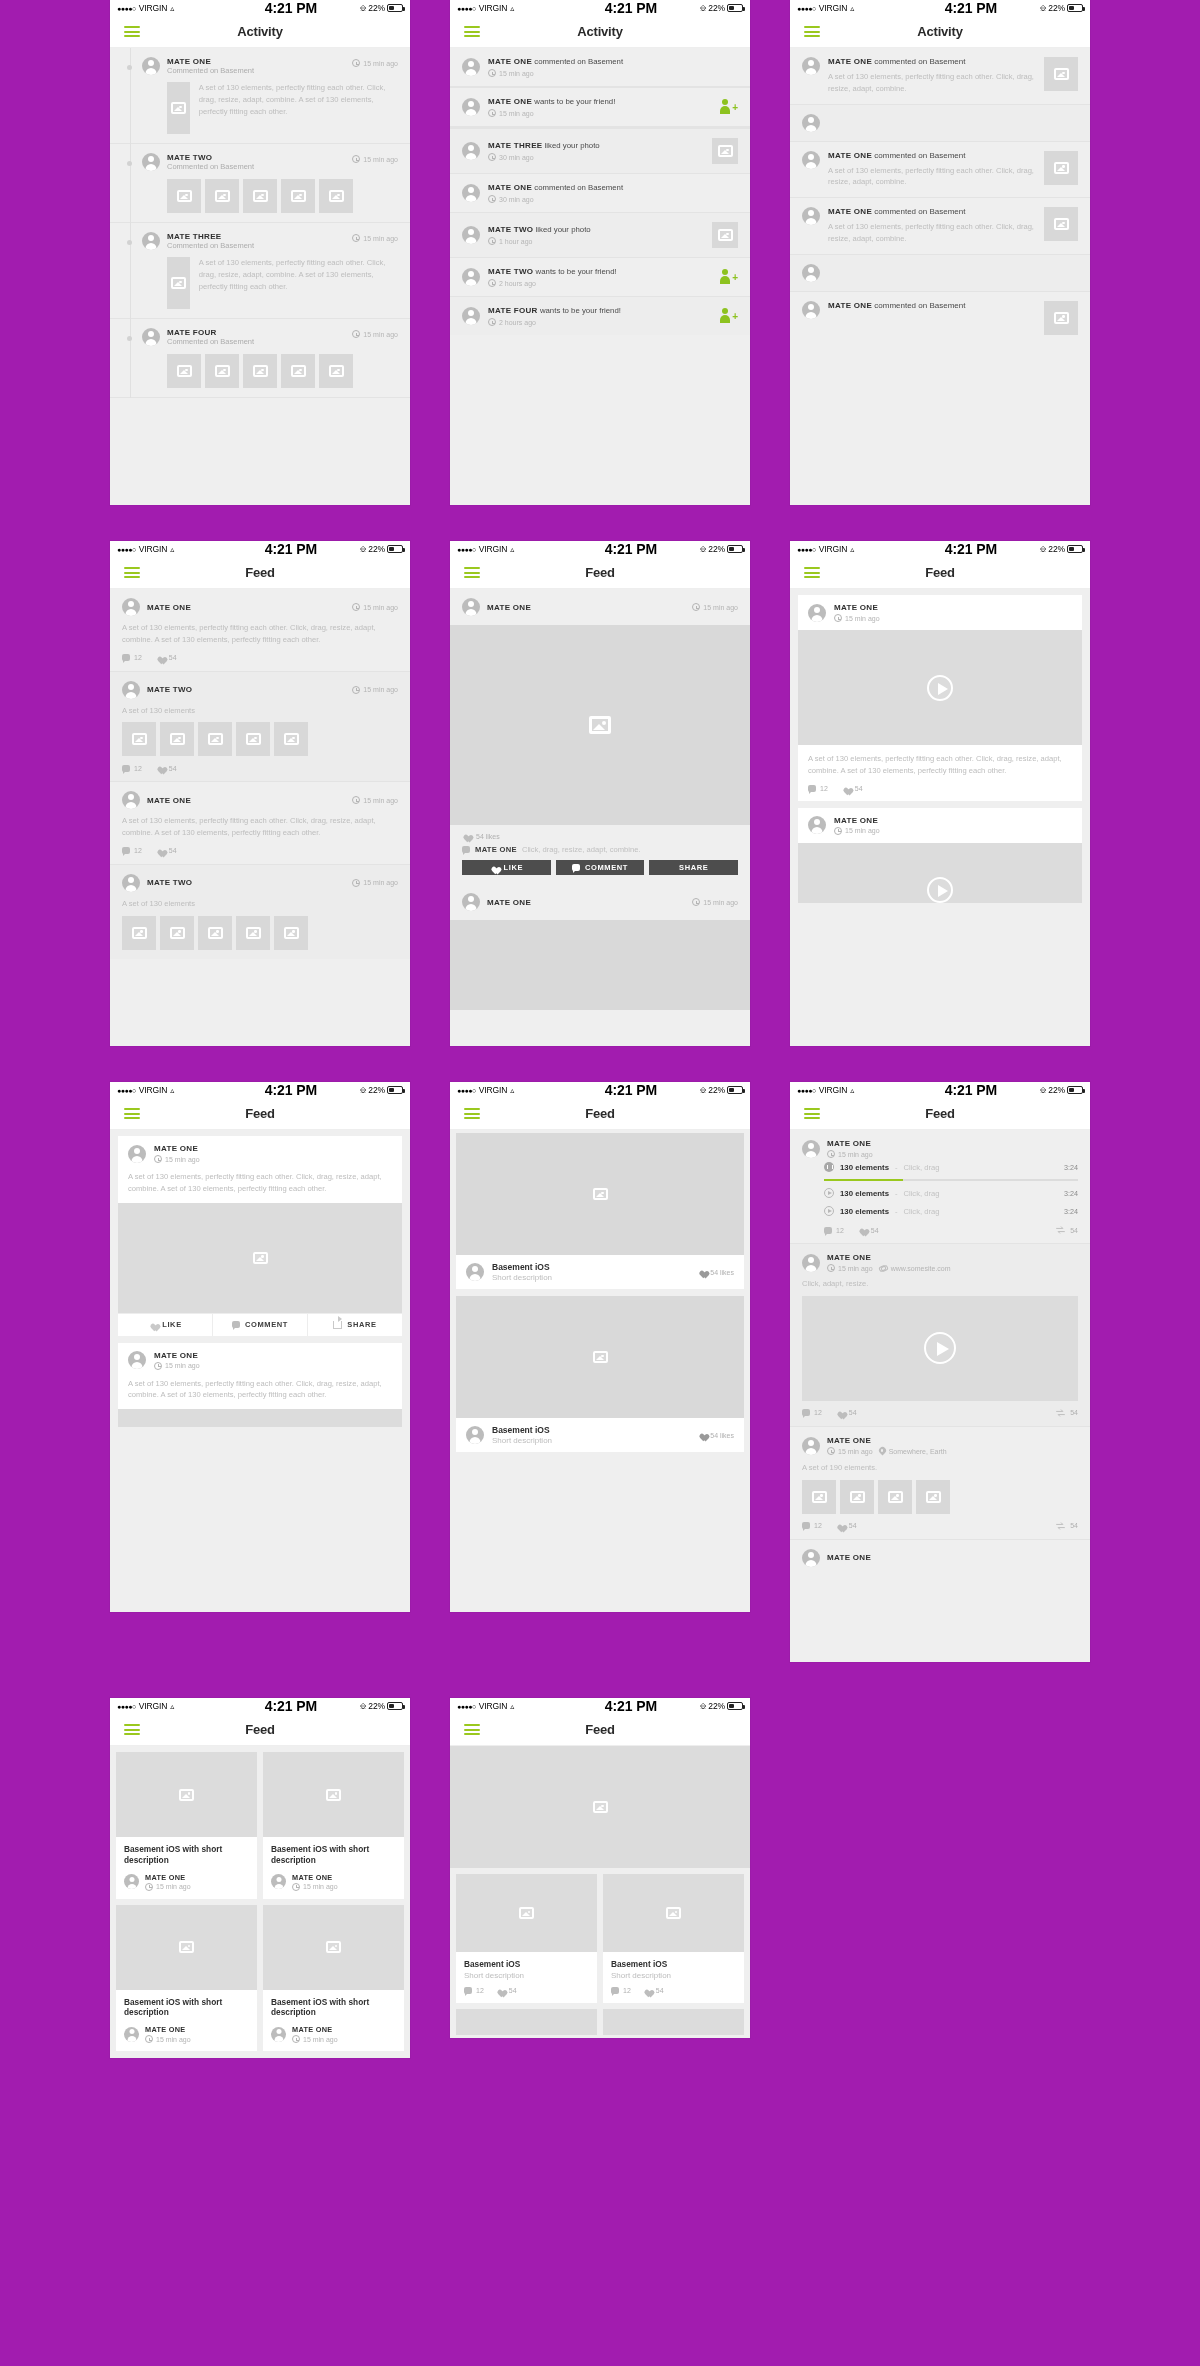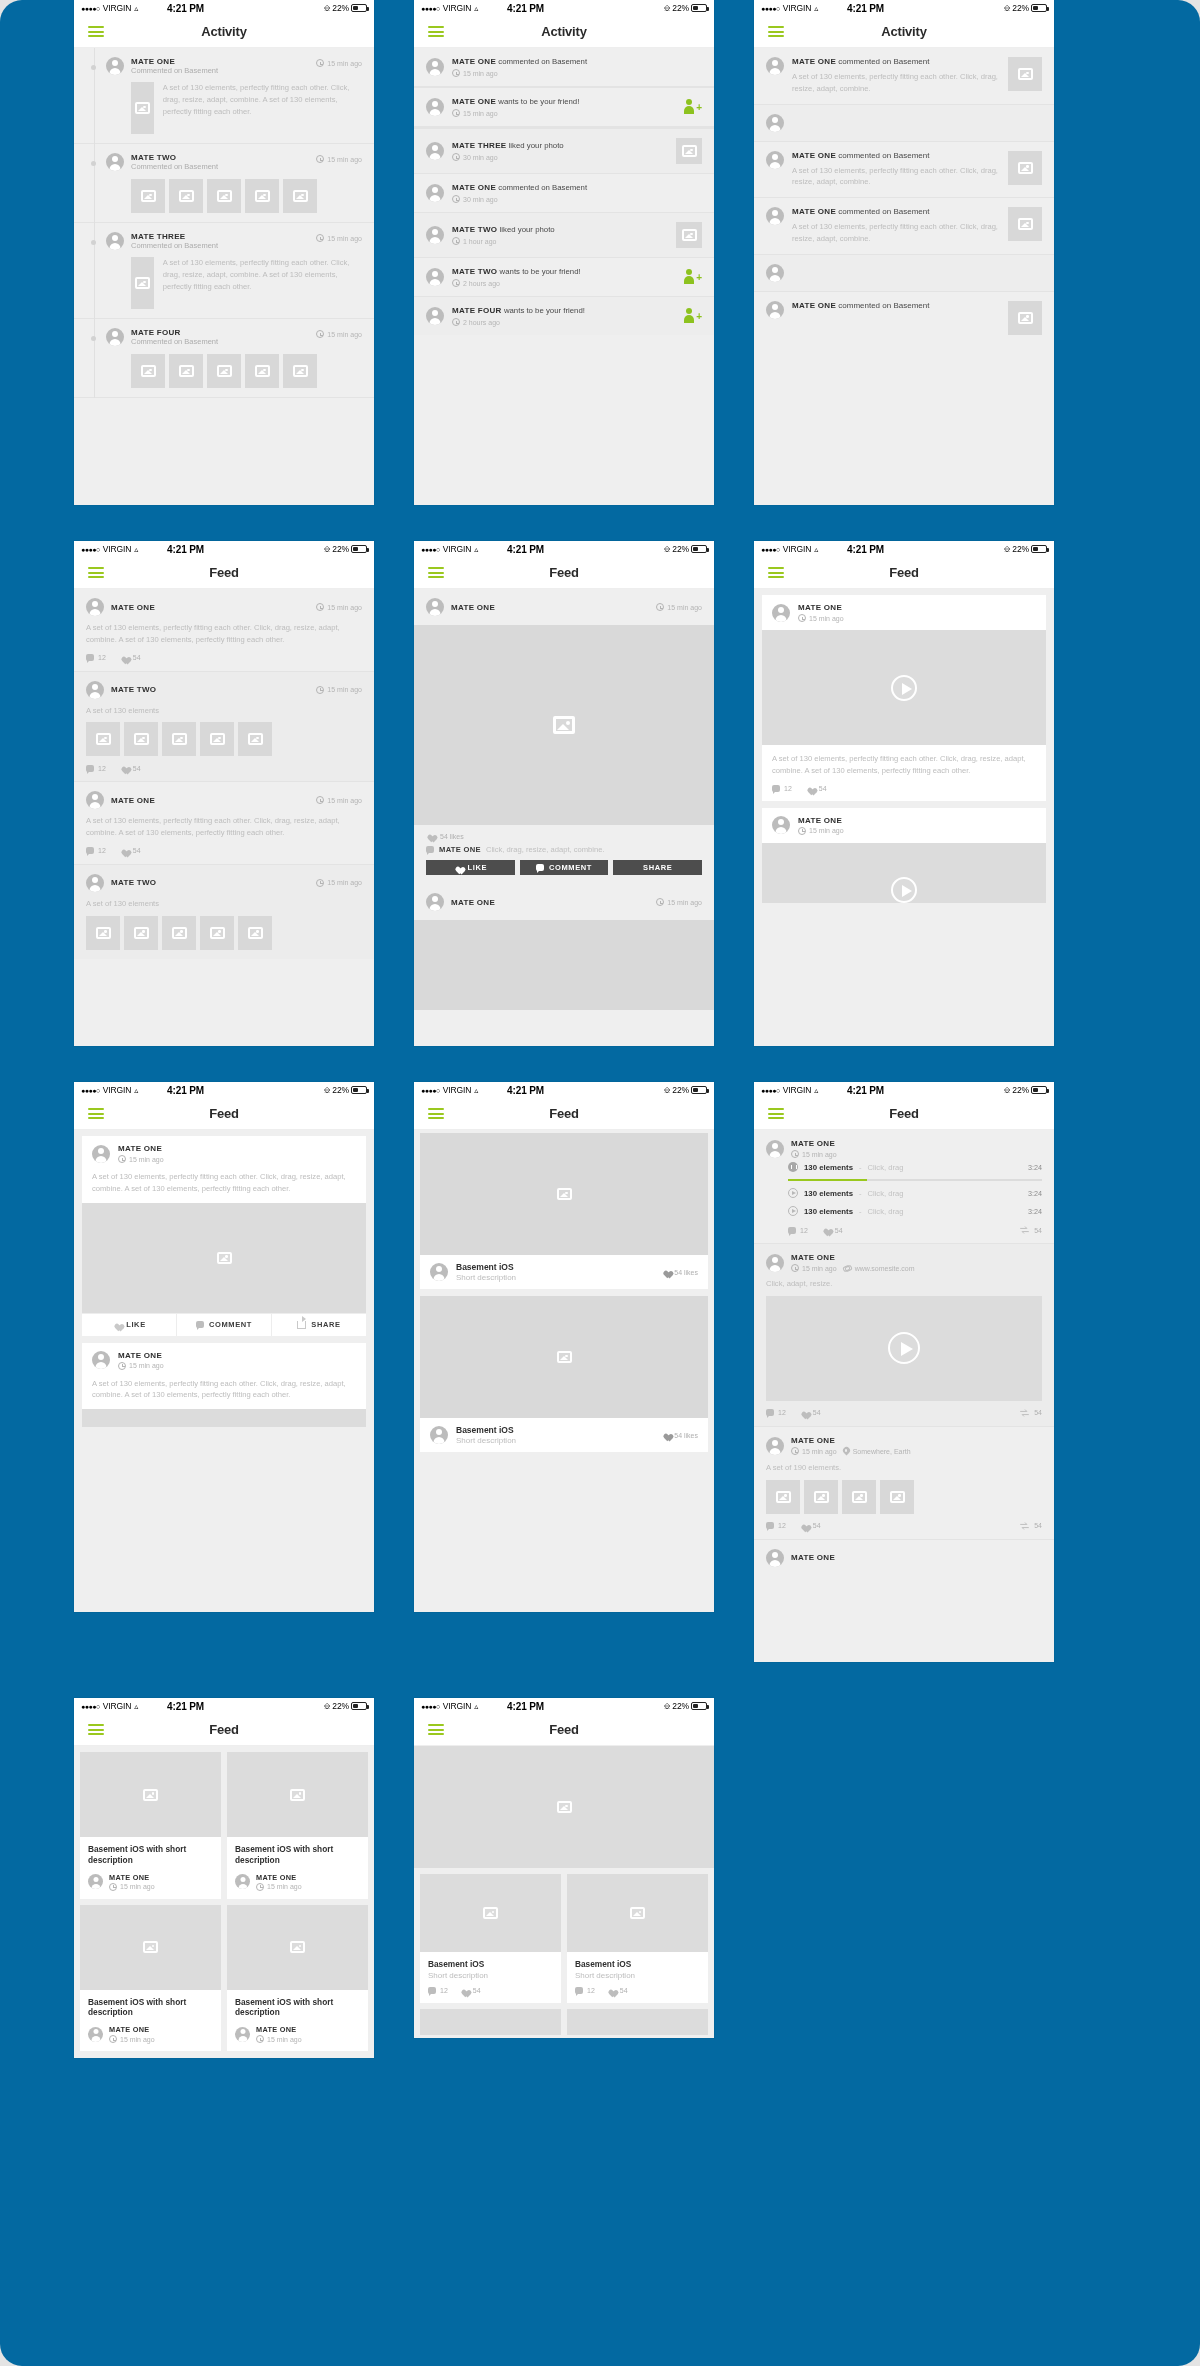--- a/index.html
+++ b/index.html
@@ -6,24 +6,23 @@
   html, body {
     width: 1200px;
     background: #e4e4e4;
     font-family: "Liberation Sans", sans-serif;
   }
   body { padding: 0; }
 
   .sheet {
     width: 1200px;
     min-height: 2366px;
-    background: #0369a1;
+    background: #a21caf;
     position: relative;
-    padding: 0 74px;
-    border-radius: 22px;
+    padding: 0 110px;
   }
 
   .grid-rows { display: flex; flex-direction: column; }
   .row { display: flex; gap: 40px; }
 
   
   .phone {
     width: 300px;
     background: #efefef;
     overflow: hidden;
@@ -42,21 +41,21 @@
     align-items: center;
     padding: 0 7px;
     font-size: 8.5px;
     color: #000;
     letter-spacing: -0.1px;
   }
   .sb-left { display: flex; align-items: center; gap: 3px; flex: 0 0 auto; width: 86px;}
   .sb-dots { letter-spacing: -0.5px; font-size: 7px; line-height: 1;}
   .sb-carrier { font-size: 8.5px; }
   .sb-wifi { font-size: 8px; }
-  .sb-center { flex: 1; text-align: left; font-weight: 700; font-size: 10px; }
+  .sb-center { flex: 1; text-align: right; font-weight: 700; font-size: 14px; }
   .sb-right { display: flex; align-items: center; gap: 2px; justify-content: flex-end; width: 86px; font-size: 8.5px;}
   .sb-batt {
     width: 16px; height: 8px; border: 1px solid #222; border-radius: 2px;
     position: relative; display:inline-block;
   }
   .sb-batt::after {
     content:""; position:absolute; right:-3px; top:2px; width:2px; height:4px;
     background:#222; border-radius: 0 1px 1px 0;
   }
   .sb-batt i { position:absolute; left:1px; top:1px; bottom:1px; width:35%; background:#222; display:block; border-radius:1px;}

